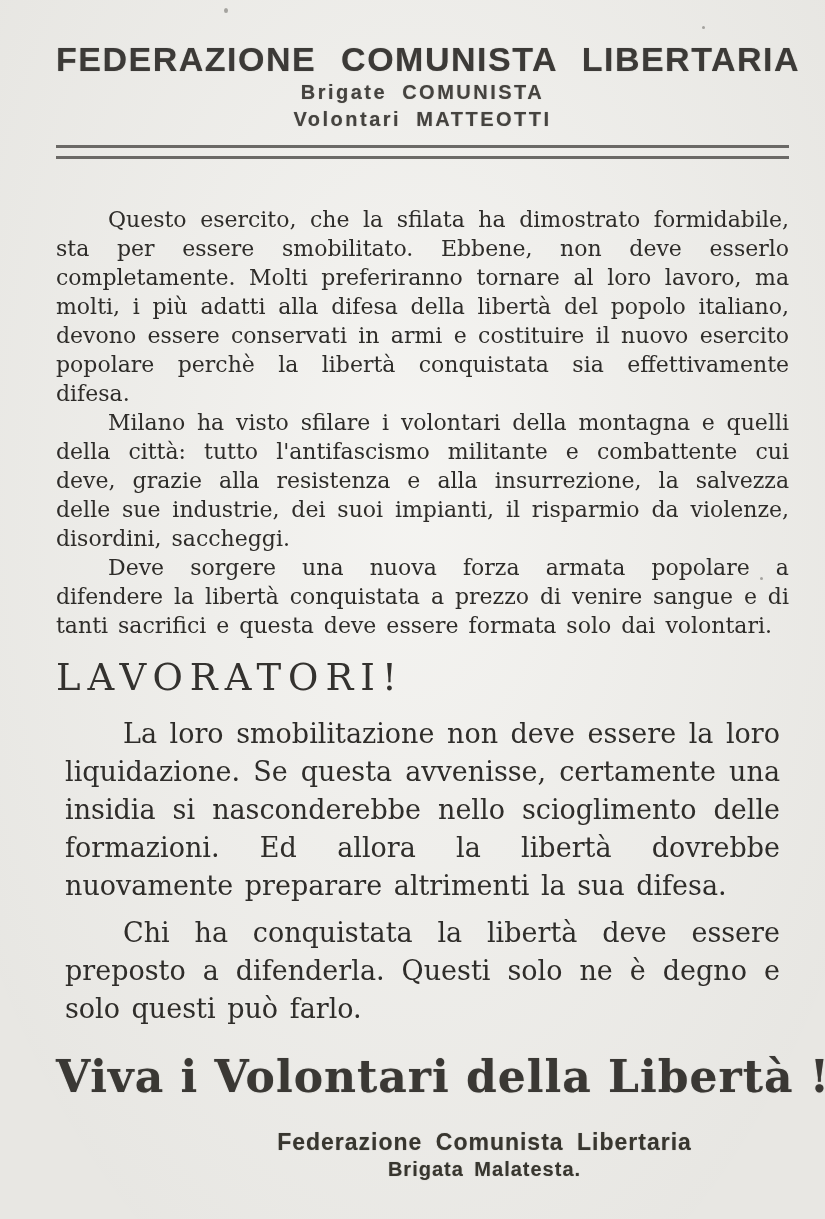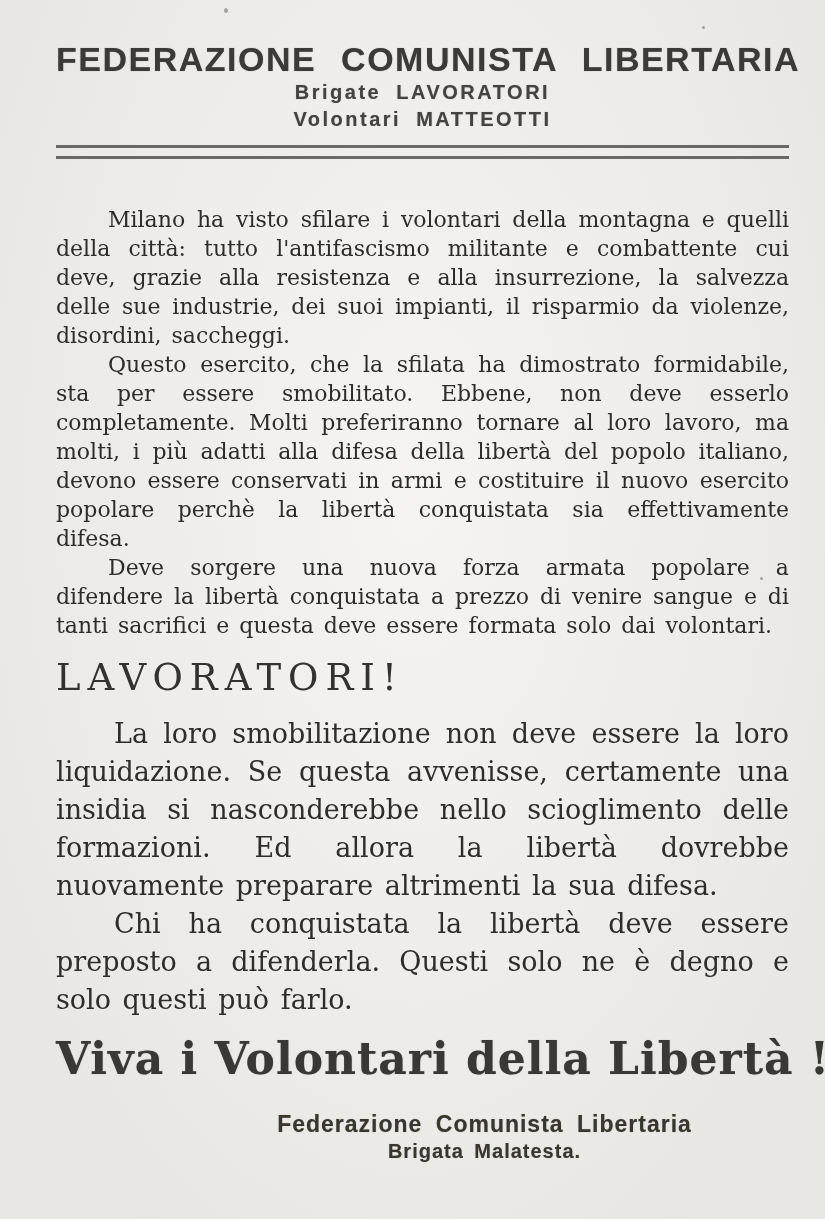--- a/index.html
+++ b/index.html
@@ -66,21 +66,21 @@
   h2.section-heading {
     margin: 17px 0 16px 0;
     font-family: "DejaVu Serif", serif;
     font-weight: normal;
     font-size: 37px;
     line-height: 42px;
     letter-spacing: 7px;
     color: #34322f;
   }
   p.lead-par {
-    margin: 0;
+    margin: 9px;
     font-family: "DejaVu Serif", serif;
     font-size: 27px;
     line-height: 38px;
     text-align: justify;
     text-indent: 58px;
     word-spacing: 3px;
     color: #2f2d2a;
   }
   
   .slogan {
@@ -121,29 +121,29 @@
   .speck.s2 { left: 702px; top: 26px; width: 3px; height: 3px; }
   .speck.s3 { left: 760px; top: 577px; width: 3px; height: 3px; }
 </style>
 </head>
 <body>
 
 <div class="page">
 
   <header class="masthead">
     <h1>FEDERAZIONE COMUNISTA LIBERTARIA</h1>
-    <p class="sub">Brigate LAVORATORI</p>
+    <p class="sub">Brigate COMUNISTA</p>
     <p class="sub">Volontari MATTEOTTI</p>
   </header>
 
   <div class="double-rule"></div>
 
   <main class="content">
+    <p class="body-par">Questo esercito, che la sfilata ha dimostrato formidabile, sta per essere smobilitato. Ebbene, non deve esserlo completamente. Molti preferiranno tornare al loro lavoro, ma molti, i più adatti alla difesa della libertà del popolo italiano, devono essere conservati in armi e costituire il nuovo esercito popolare perchè la libertà conquistata sia effettivamente difesa.</p>
     <p class="body-par">Milano ha visto sfilare i volontari della montagna e quelli della città: tutto l'antifascismo militante e combattente cui deve, grazie alla resistenza e alla insurrezione, la salvezza delle sue industrie, dei suoi impianti, il risparmio da violenze, disordini, saccheggi.</p>
-    <p class="body-par">Questo esercito, che la sfilata ha dimostrato formidabile, sta per essere smobilitato. Ebbene, non deve esserlo completamente. Molti preferiranno tornare al loro lavoro, ma molti, i più adatti alla difesa della libertà del popolo italiano, devono essere conservati in armi e costituire il nuovo esercito popolare perchè la libertà conquistata sia effettivamente difesa.</p>
     <p class="body-par">Deve sorgere una nuova forza armata popolare a difendere la libertà conquistata a prezzo di venire sangue e di tanti sacrifici e questa deve essere formata solo dai volontari.</p>
 
     <h2 class="section-heading">LAVORATORI!</h2>
 
     <p class="lead-par">La loro smobilitazione non deve essere la loro liquidazione. Se questa avvenisse, certamente una insidia si nasconderebbe nello scioglimento delle formazioni. Ed allora la libertà dovrebbe nuovamente preparare altrimenti la sua difesa.</p>
     <p class="lead-par">Chi ha conquistata la libertà deve essere preposto a difenderla. Questi solo ne è degno e solo questi può farlo.</p>
 
     <div class="slogan">Viva i Volontari della Libertà !</div>
 
     <div class="signature">

